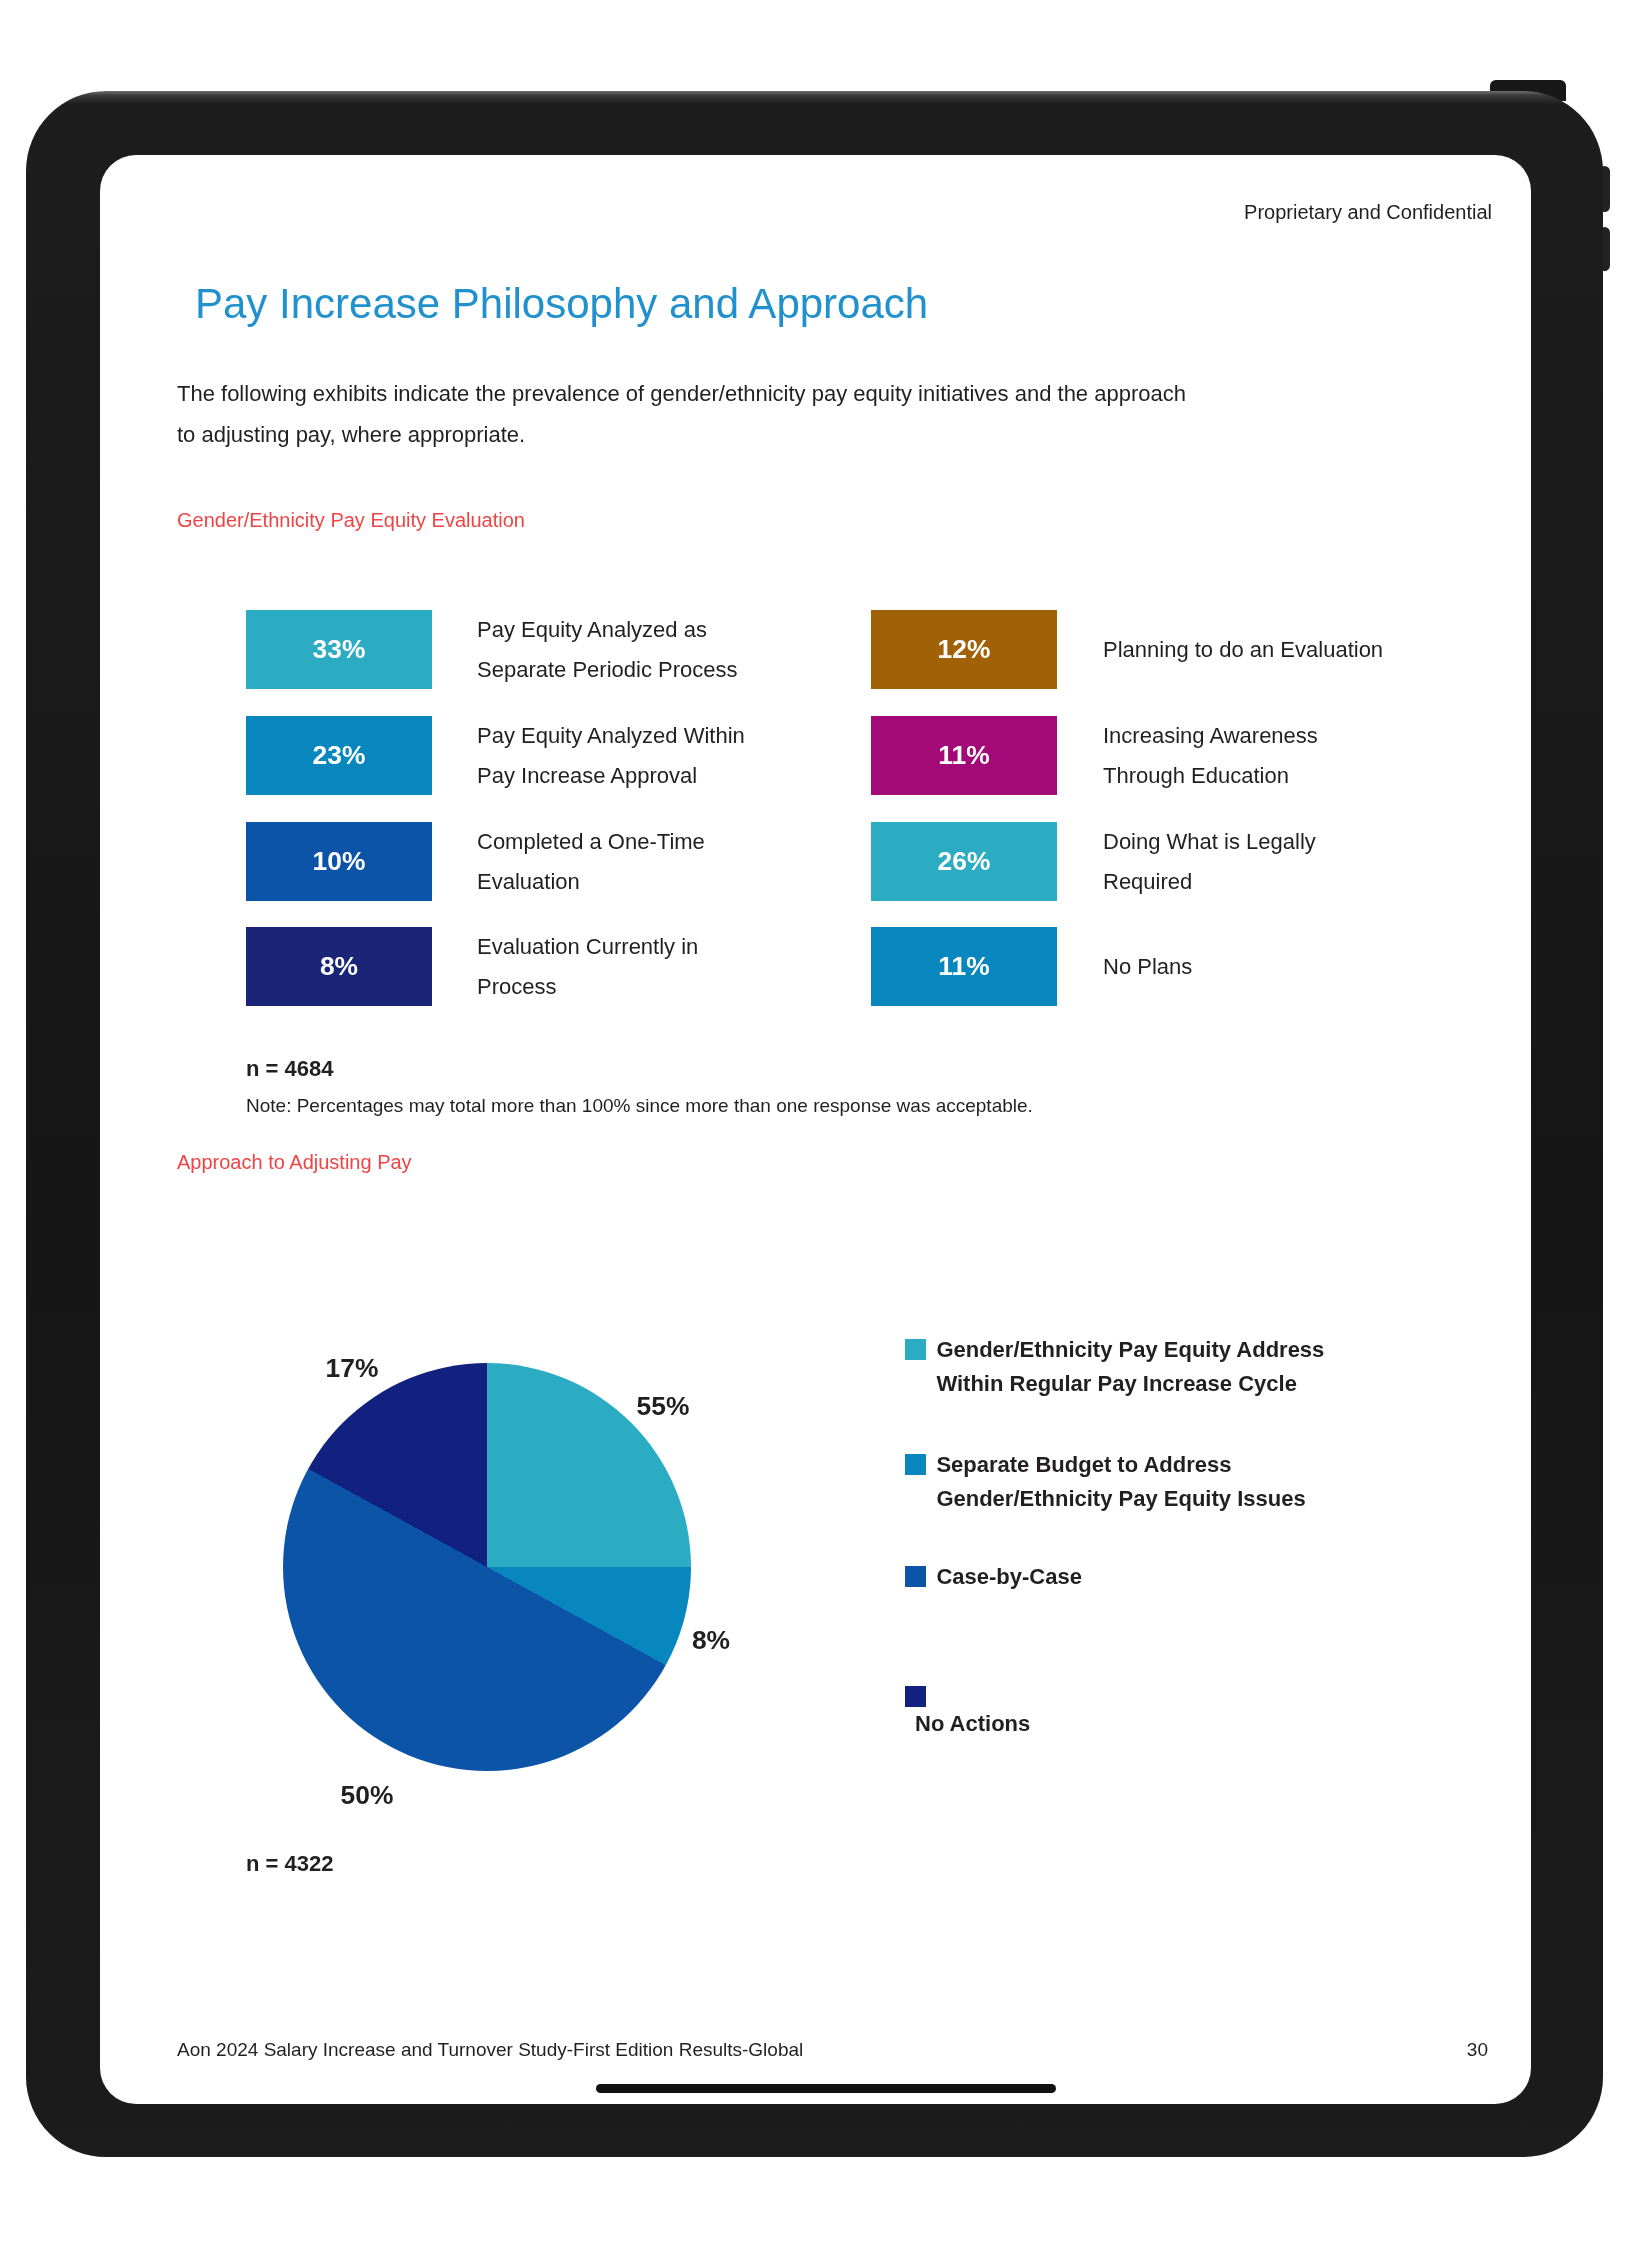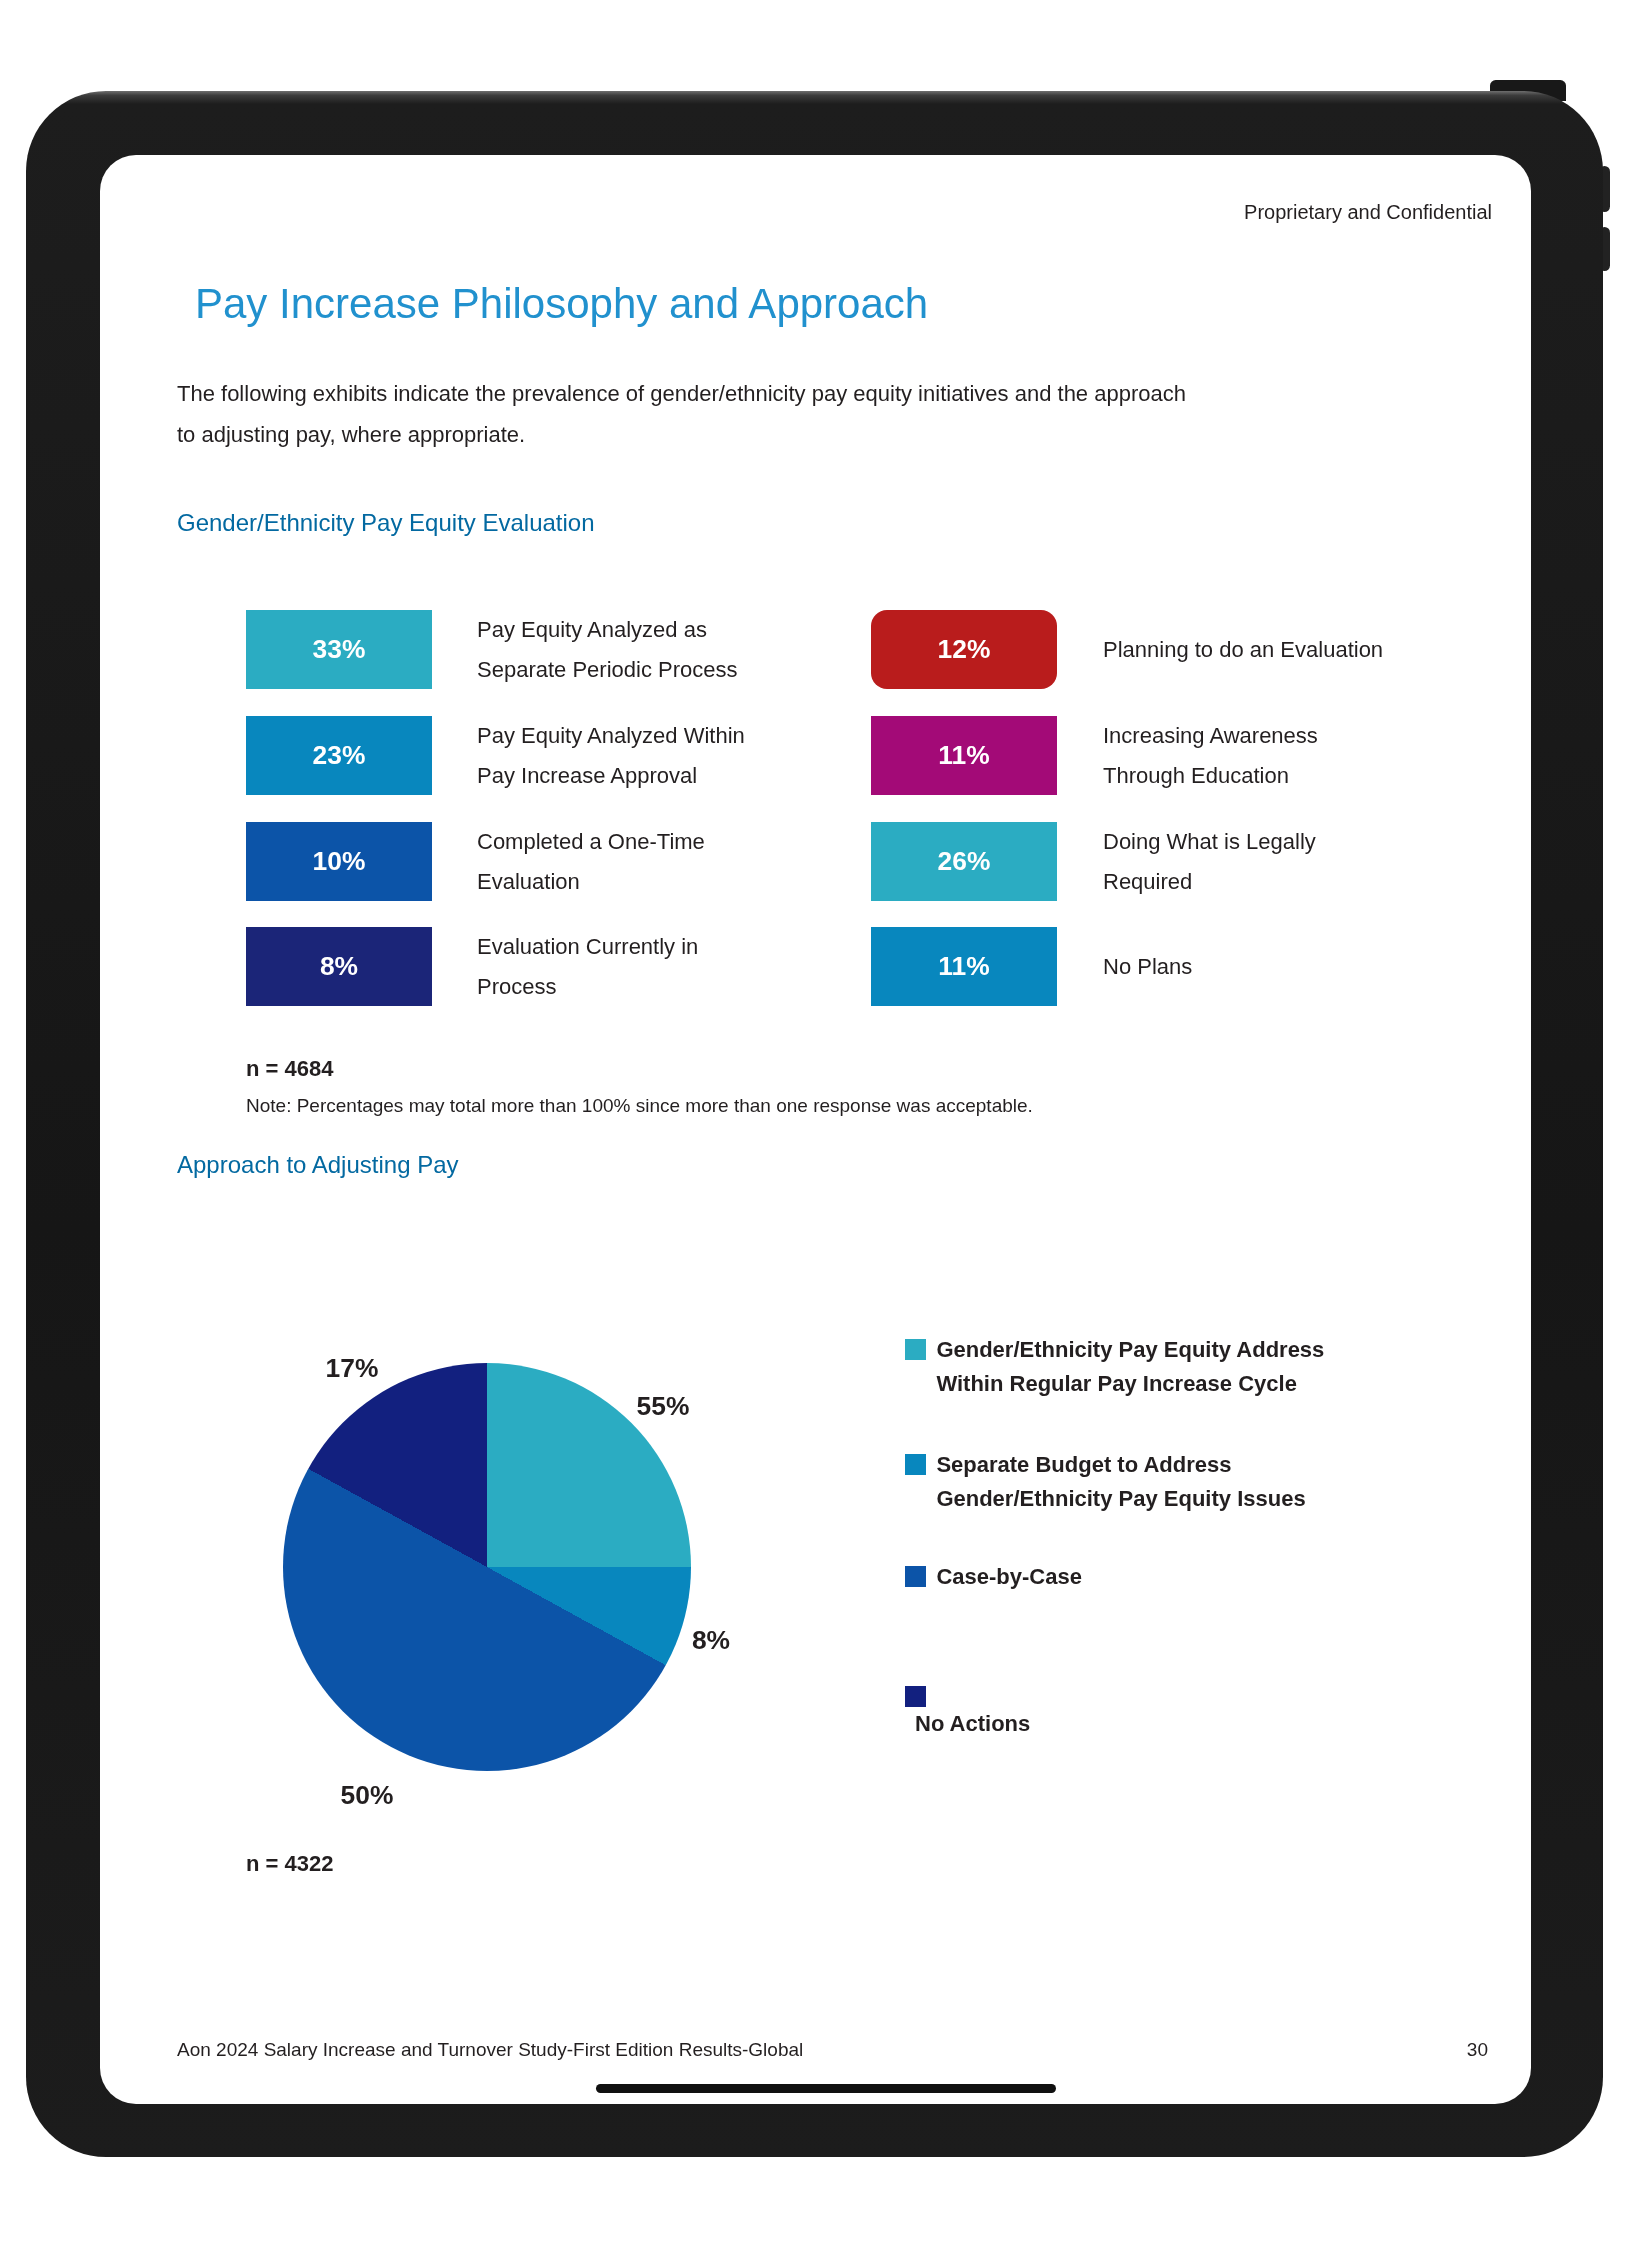--- a/index.html
+++ b/index.html
@@ -13,21 +13,21 @@
   .vol2{left:1599px;top:227px;height:44px;}
   .frame{position:absolute;left:26.4px;top:91px;width:1577px;height:2066px;border-radius:80px;z-index:2;
          background:linear-gradient(180deg,#6e6e6e 0px,#3c3c3c 4.3px,#1d1d1d 13px,#161616 55%,#1c1c1c 100%);}
   .screen{position:absolute;left:100px;top:155px;width:1431px;height:1949px;background:#ffffff;border-radius:36px;z-index:3;overflow:hidden;}
   .home-indicator{position:absolute;left:496px;top:1929px;width:460px;height:9.3px;border-radius:5px;background:#101010;}
 
   
   .confidential{position:absolute;top:46px;right:39px;font-size:20px;}
   .title{position:absolute;left:77px;top:107px;font-size:42px;font-weight:400;color:#2191CE;margin:18px;}
   .intro{position:absolute;left:77px;top:218px;font-size:22px;line-height:41px;white-space:pre-line;margin:0;width:1256px;}
-  .h2{position:absolute;left:77px;font-size:24px;font-weight:400;color:#0369a1;margin:0;}
+  .h2{position:absolute;left:77px;font-size:20px;font-weight:400;color:#ef4444;margin:0;}
   .h2-1{top:354px;}
   .h2-2{top:996px;}
   .nlabel{position:absolute;left:146px;font-size:22px;font-weight:bold;}
   .n1{top:901px;}
   .n2{top:1696px;}
   .note{position:absolute;left:146px;top:940px;font-size:19px;}
   .footer-left{position:absolute;left:77px;top:1884px;font-size:19px;}
   .footer-right{position:absolute;right:43px;top:1884px;font-size:19px;}
 
   
@@ -64,21 +64,21 @@
 Separate Periodic Process</div>
         <div class="bar" style="left: 146px; top: 561px; background: rgb(8, 135, 190);">23%</div>
         <div class="bar-label" style="left: 377px; top: 561px; width: 378px;">Pay Equity Analyzed Within
 Pay Increase Approval</div>
         <div class="bar" style="left: 146px; top: 667px; background: rgb(12, 84, 168);">10%</div>
         <div class="bar-label" style="left: 377px; top: 667px; width: 378px;">Completed a One-Time
 Evaluation</div>
         <div class="bar" style="left: 146px; top: 772px; background: rgb(27, 37, 120);">8%</div>
         <div class="bar-label" style="left: 377px; top: 772px; width: 378px;">Evaluation Currently in
 Process</div>
-        <div class="bar" style="left: 771px; top: 455px; background: #b91c1c; border-radius: 16px;">12%</div>
+        <div class="bar" style="left: 771px; top: 455px; background: #a16207;">12%</div>
         <div class="bar-label" style="left: 1003px; top: 455px; width: 357px;">Planning to do an Evaluation</div>
         <div class="bar" style="left: 771px; top: 561px; background: rgb(163, 10, 119);">11%</div>
         <div class="bar-label" style="left: 1003px; top: 561px; width: 357px;">Increasing Awareness
 Through Education</div>
         <div class="bar" style="left: 771px; top: 667px; background: rgb(43, 172, 194);">26%</div>
         <div class="bar-label" style="left: 1003px; top: 667px; width: 357px;">Doing What is Legally
 Required</div>
         <div class="bar" style="left: 771px; top: 772px; background: rgb(8, 135, 190);">11%</div>
         <div class="bar-label" style="left: 1003px; top: 772px; width: 357px;">No Plans</div>
       </div>

